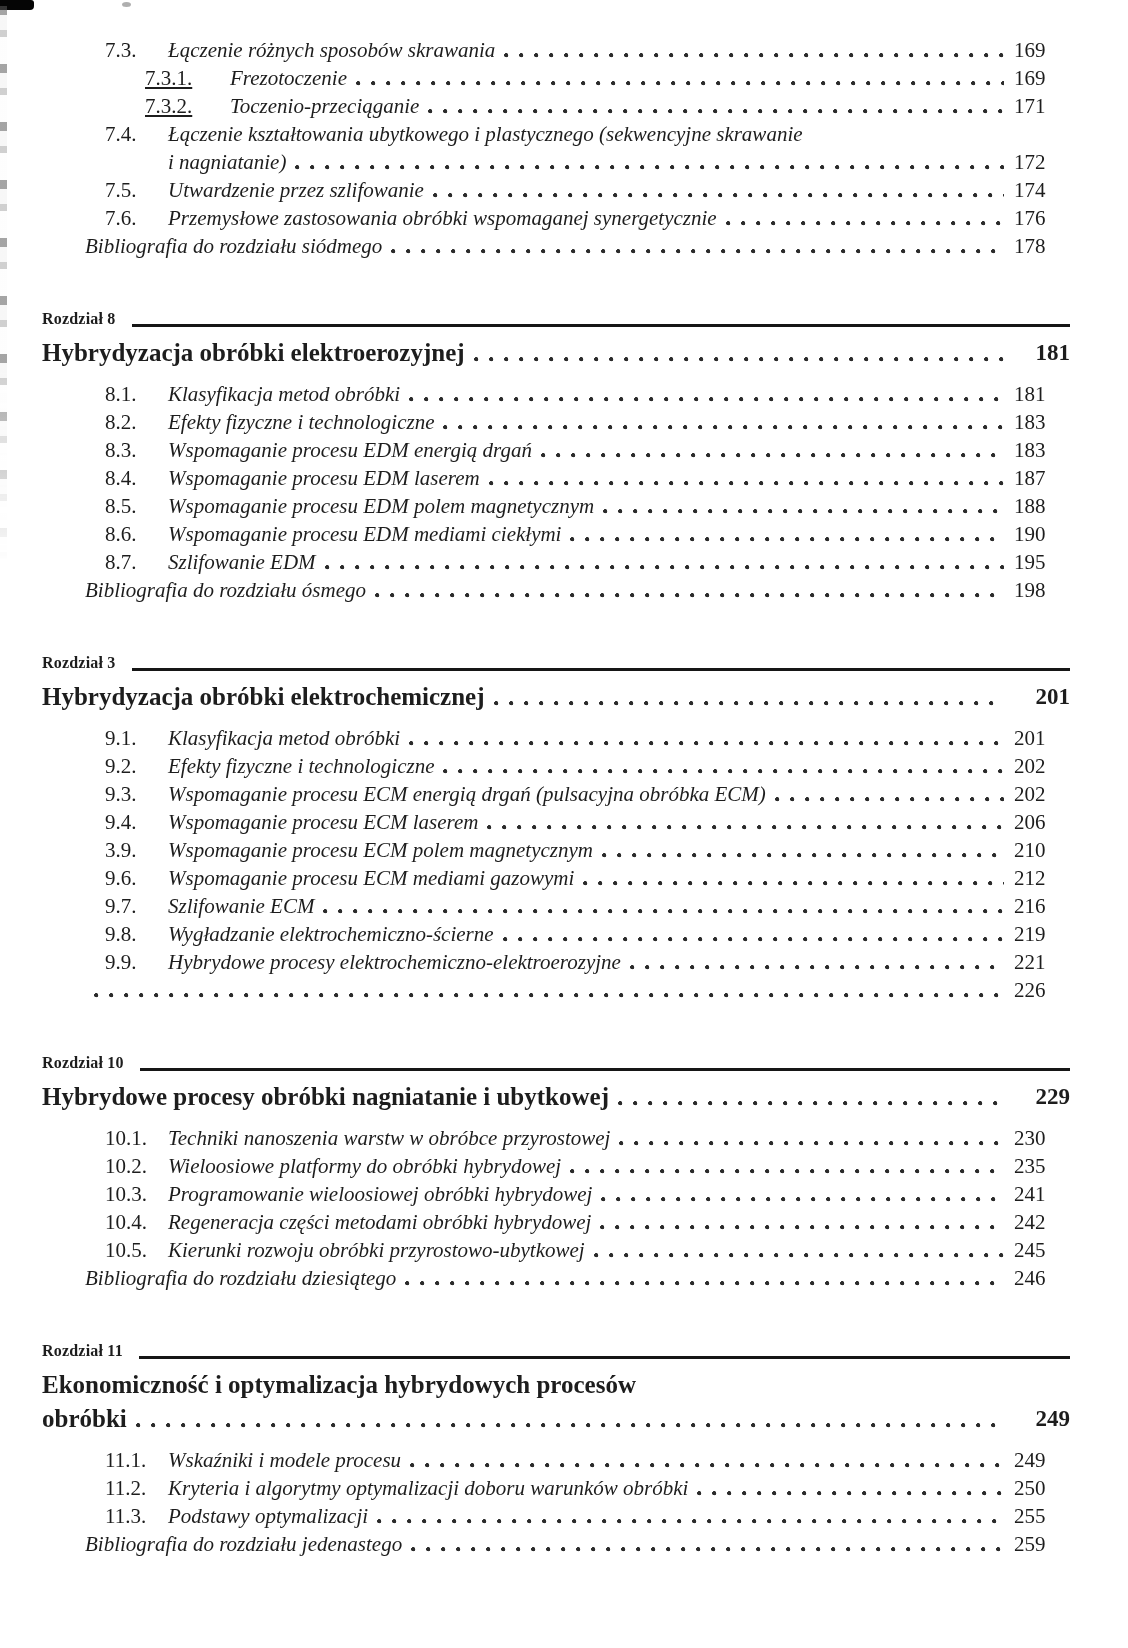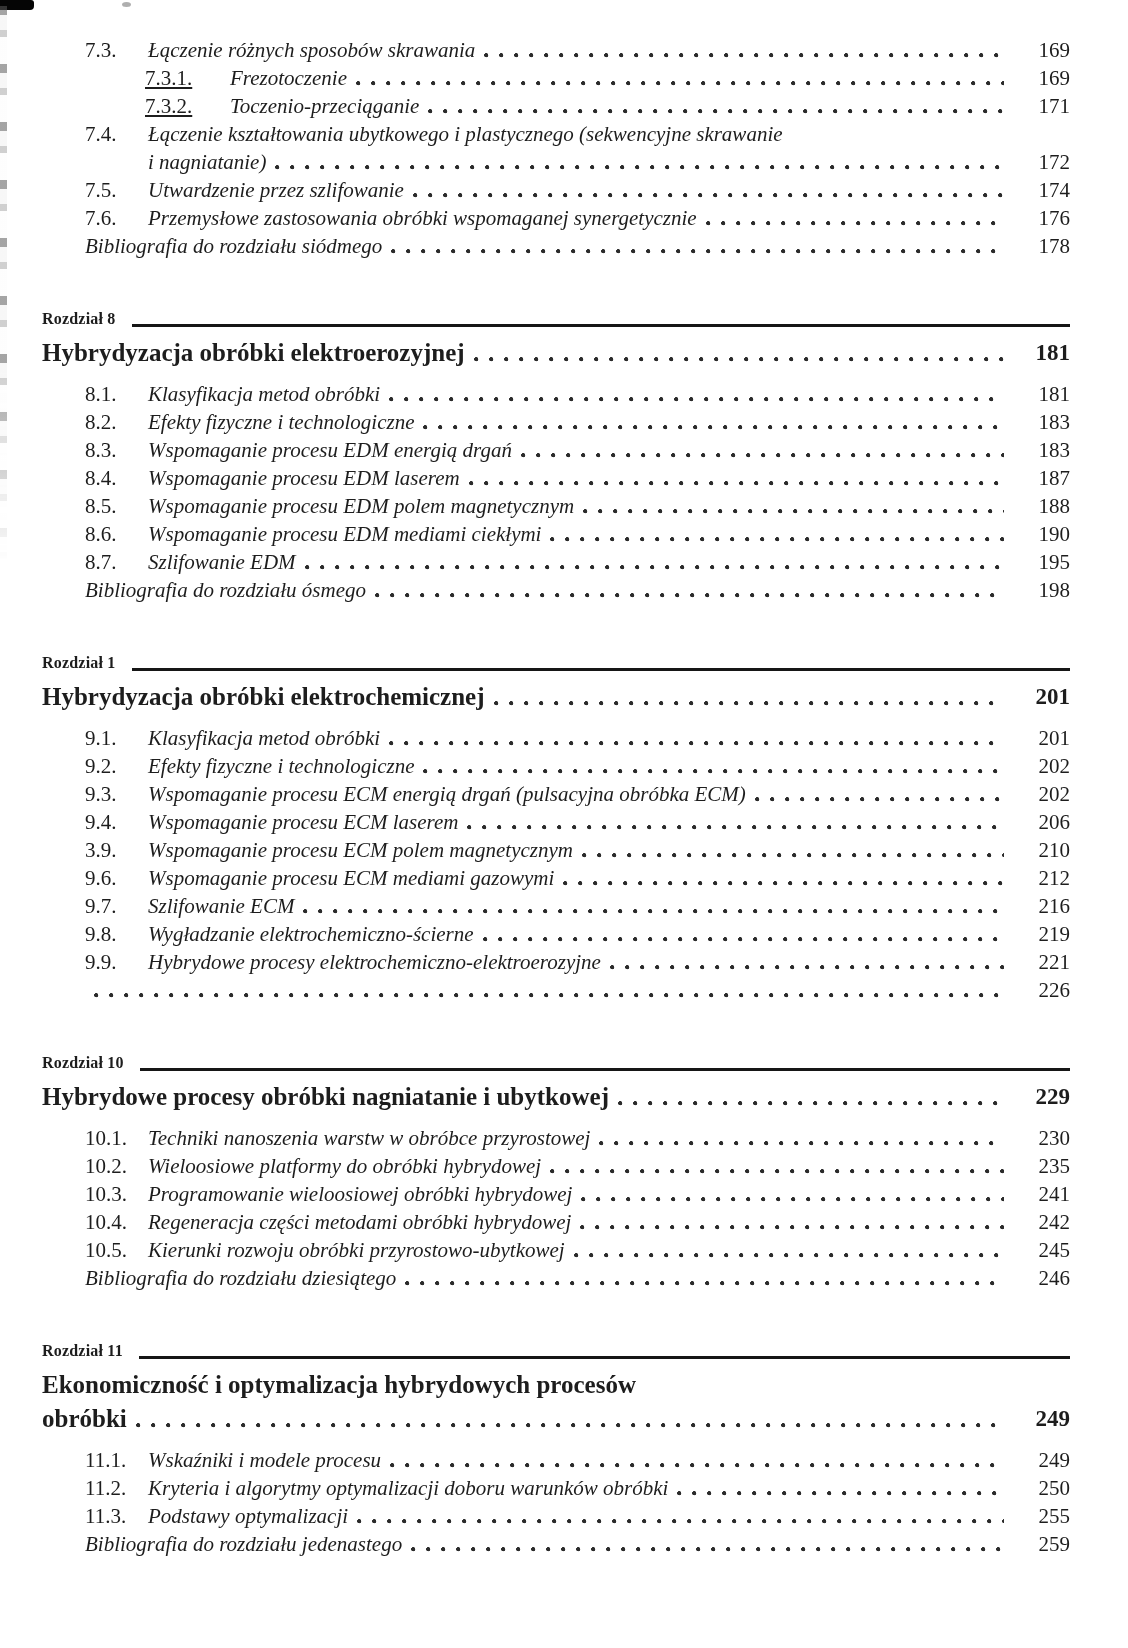--- a/index.html
+++ b/index.html
@@ -96,40 +96,40 @@
   }
   .level-1 .entry-line { padding-left: 43px; }
   .level-2 .entry-line { padding-left: 103px; }
   .level-0 .entry-line { padding-left: 43px; }
 
   .num {
     display: inline-block;
     flex: 0 0 auto;
     white-space: nowrap;
   }
-  .level-1 .num { width: 63px; }
+  .level-1 .num { width: 63px; margin-left: 20px; }
   .level-2 .num { width: 85px; text-decoration: underline; }
 
   .title, .cont { white-space: nowrap; font-style: italic; }
 
   .leader {
     flex: 1 1 auto;
     min-width: 18px;
     margin: 0 10px 0 9px;
     background-image: radial-gradient(circle at 2.2px 2.2px, var(--dots, #2b2b2b) 1.8px, transparent 2.4px);
     background-size: 15px 5px;
     background-repeat: repeat-x;
     background-position: left bottom 6px;
   }
   .chapter-title-row .leader { background-position: left bottom 8px; }
 
   .page {
     width: 56px;
     flex: 0 0 auto;
-    text-align: right;
+    text-align: left;
     white-space: nowrap;
   }
 </style>
 </head>
 <body>
 
 <div class="scan-corner"></div>
 <div class="scan-edge"></div>
 <div class="scan-speck"></div>
 
@@ -299,21 +299,21 @@
       <span class="title">Bibliografia do rozdziału ósmego</span>
       <span class="leader"></span>
       <span class="page">198</span>
     </div>
 
   </div>
 </div>
     </section>
     <section class="toc-section chapter-section">
   <div class="chapter-header">
-    <span class="chapter-label">Rozdział 1</span>
+    <span class="chapter-label">Rozdział 3</span>
     <span class="chapter-rule"></span>
   </div>
   <div class="chapter-title-row">
     <span class="chapter-title">Hybrydyzacja obróbki elektrochemicznej</span>
     <span class="leader"></span>
     <span class="chapter-page">201</span>
   </div>
 
 <div class="entries">
   <div class="entry level-1">

